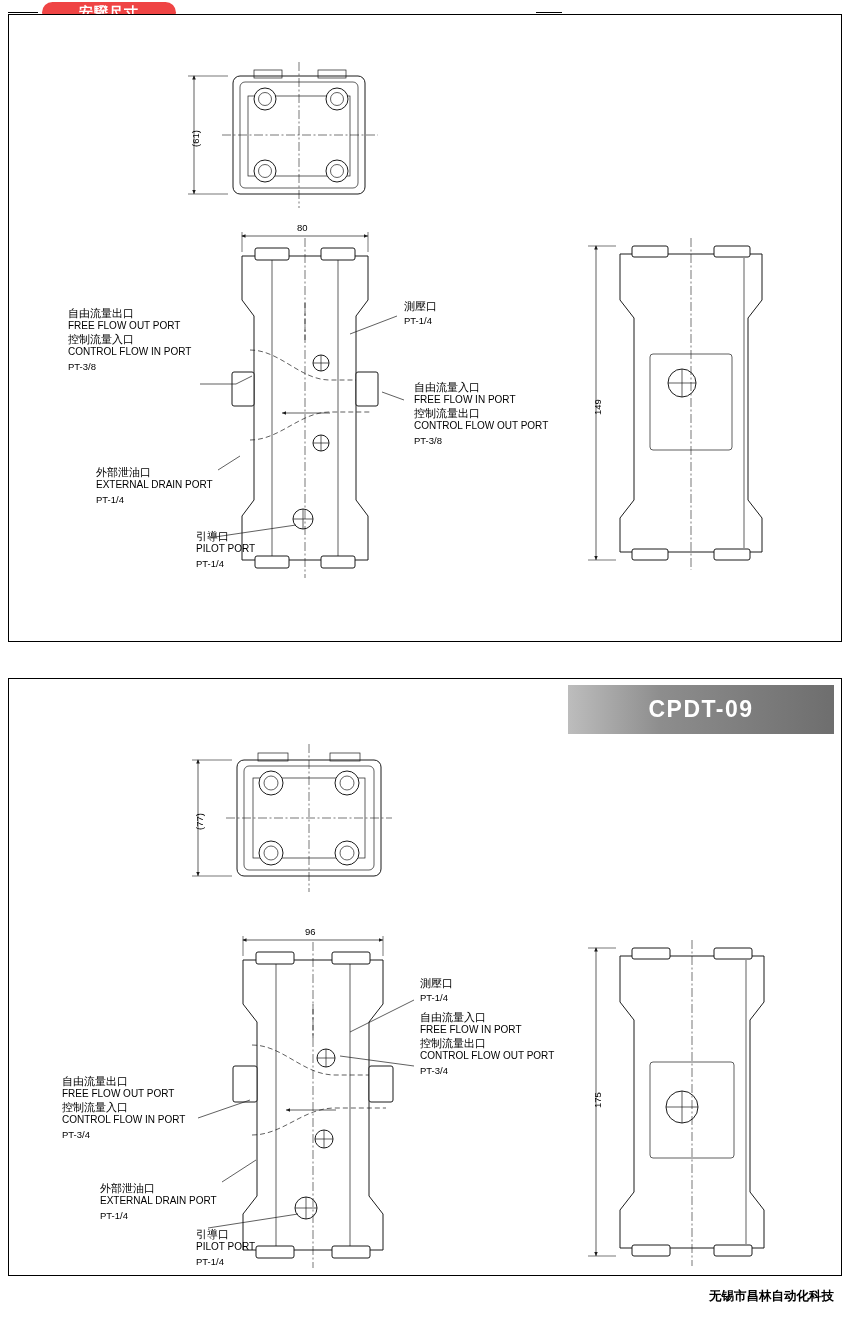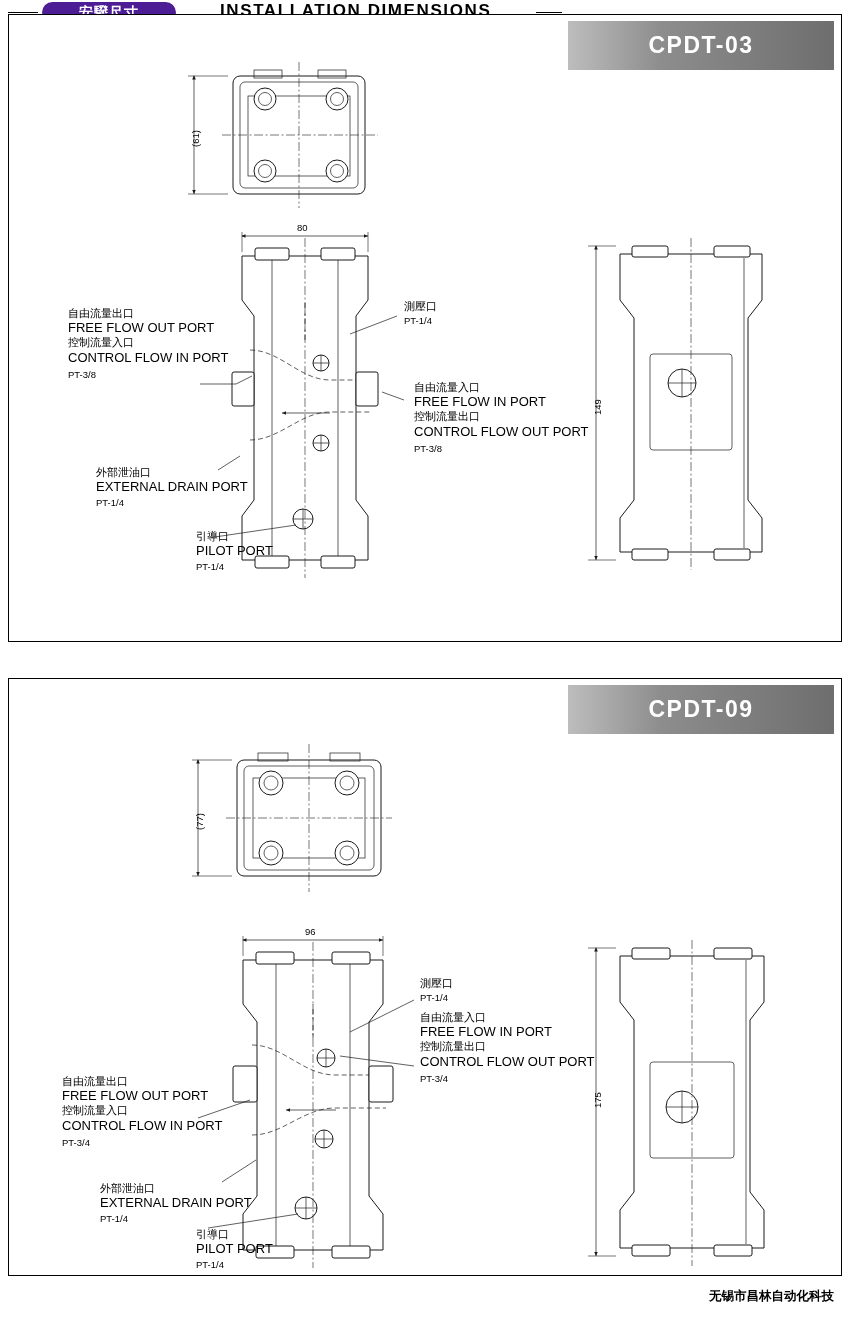--- a/index.html
+++ b/index.html
@@ -25,21 +25,21 @@
   .header {
     position: absolute;
     left: 0; top: 0;
     width: 850px;
     height: 26px;
   }
   .cn-tag {
     position: absolute;
     left: 42px; top: 2px;
     width: 134px; height: 21px;
-    background: #4c1d95;
+    background: #ef4444;
     border-radius: 11px;
     color: #ffffff;
     font-size: 14px;
     font-weight: bold;
     text-align: center;
     line-height: 21px;
     letter-spacing: 1px;
   }
   .en-title {
     position: absolute;
@@ -120,21 +120,21 @@
 
   
   .lbl {
     position: absolute;
     font-family: "Liberation Sans", sans-serif;
     color: #000000;
     line-height: 1.22;
     white-space: nowrap;
   }
   .lbl .cn { font-size: 11px; }
-  .lbl .en { font-size: 13px; }
+  .lbl .en { font-size: 10px; }
   .lbl .sz { font-size: 9.5px; }
 
   .dim {
     position: absolute;
     font-size: 9.5px;
     color: #000000;
     white-space: nowrap;
   }
   .dim-v {
     position: absolute;
@@ -155,40 +155,38 @@
   }
 </style>
 </head>
 <body>
 
 <div class="page">
 
   <div class="header">
     <div class="hdr-rule" style="left:8px; width:30px;"></div>
     <div class="cn-tag">安驋尺寸</div>
-    <div class="en-title">INSTALLATION DIMENSIONS</div>
     <div class="hdr-rule" style="left:536px; width:26px;"></div>
   </div>
 
   <svg class="wm-logo" viewBox="0 0 790 380" xmlns="http://www.w3.org/2000/svg">
     <g fill="#cfe0f2">
       <rect x="18" y="18" width="150" height="60" rx="4"></rect>
       <rect x="18" y="92" width="120" height="40" rx="4"></rect>
       <path d="M14 150 L120 150 L80 215 L14 215 Z"></path>
     </g>
     <g fill="#b7cde9" font-family="DejaVu Serif, serif" font-size="190" font-weight="bold">
       <text x="140" y="250">CClair</text>
     </g>
   </svg>
   <div class="wm-cjk wm-cjk-1">昌林自动化</div>
   <div class="wm-text wm-tel">Tel: 0510-82306871</div>
   <div class="wm-text wm-fax">Fax: 0510-82326771</div>
 
   <div class="panel panel-1"></div>
-  <div class="model-box model-1">CPDT-03</div>
 
   <div class="panel panel-2"></div>
   <div class="model-box model-2">CPDT-09</div>
 
   <svg class="dwg" viewBox="0 0 850 1319" xmlns="http://www.w3.org/2000/svg">
     <defs>
       <style>
         .ol { fill:none; stroke:#1b1b1b; stroke-width:1; }
         .olf { fill:#ffffff; stroke:#1b1b1b; stroke-width:1; }
         .thin { fill:none; stroke:#1b1b1b; stroke-width:0.7; }

